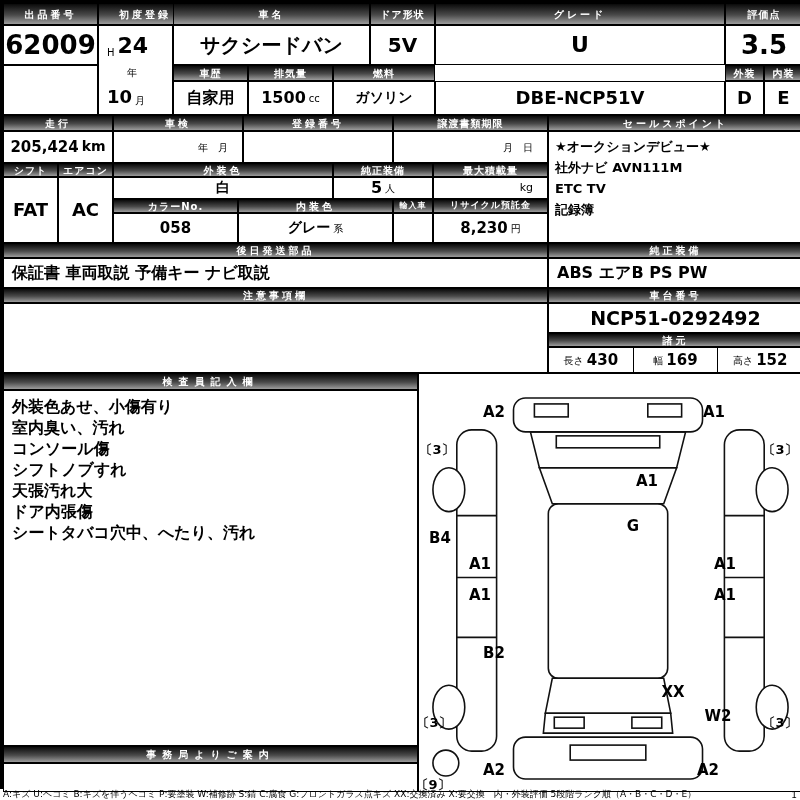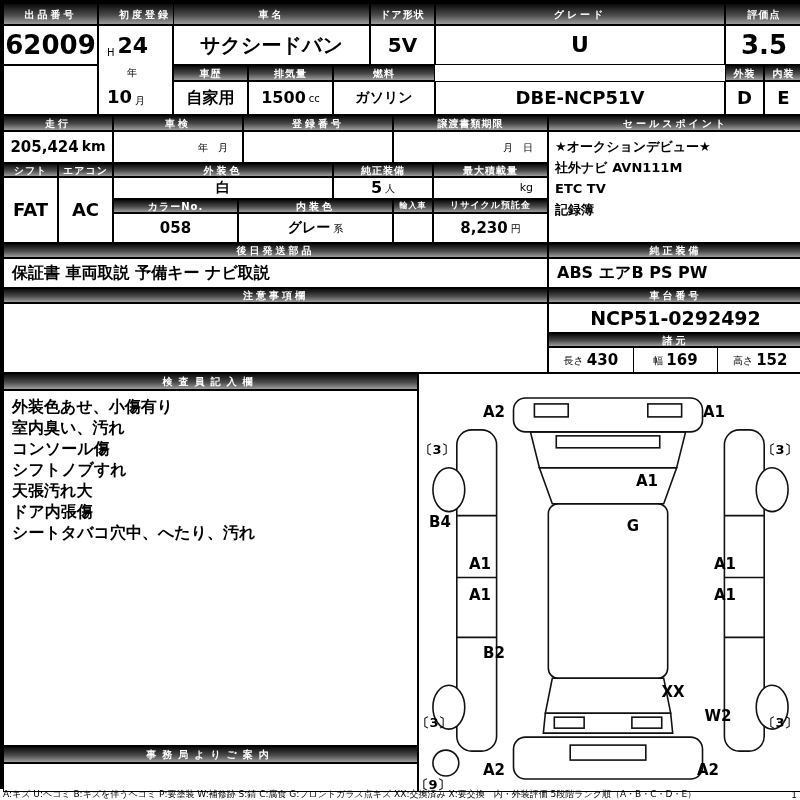--- a/index.html
+++ b/index.html
@@ -237,21 +237,21 @@
           <ellipse cx="355" cy="334" rx="16" ry="22"></ellipse>
           <circle cx="27" cy="390" r="13"></circle>
         </g>
       </svg>
     <div class="marker" style="left: 75px; top: 38px;">A2</div>
         <div class="marker" style="left: 295px; top: 38px;">A1</div>
         <div class="marker bracket" style="left: 18px; top: 76px;">〔3〕</div>
         <div class="marker bracket" style="left: 361px; top: 76px;">〔3〕</div>
         <div class="marker" style="left: 228px; top: 107px;">A1</div>
         <div class="marker" style="left: 214px; top: 152px;">G</div>
-        <div class="marker" style="left: 21px; top: 148px;">B4</div>
+        <div class="marker" style="left: 21px; top: 164px;">B4</div>
         <div class="marker" style="left: 61px; top: 190px;">A1</div>
         <div class="marker" style="left: 306px; top: 190px;">A1</div>
         <div class="marker" style="left: 61px; top: 221px;">A1</div>
         <div class="marker" style="left: 306px; top: 221px;">A1</div>
         <div class="marker" style="left: 75px; top: 279px;">B2</div>
         <div class="marker" style="left: 254px; top: 318px;">XX</div>
         <div class="marker" style="left: 299px; top: 342px;">W2</div>
         <div class="marker bracket" style="left: 15px; top: 349px;">〔3〕</div>
         <div class="marker bracket" style="left: 361px; top: 349px;">〔3〕</div>
         <div class="marker" style="left: 75px; top: 396px;">A2</div>

